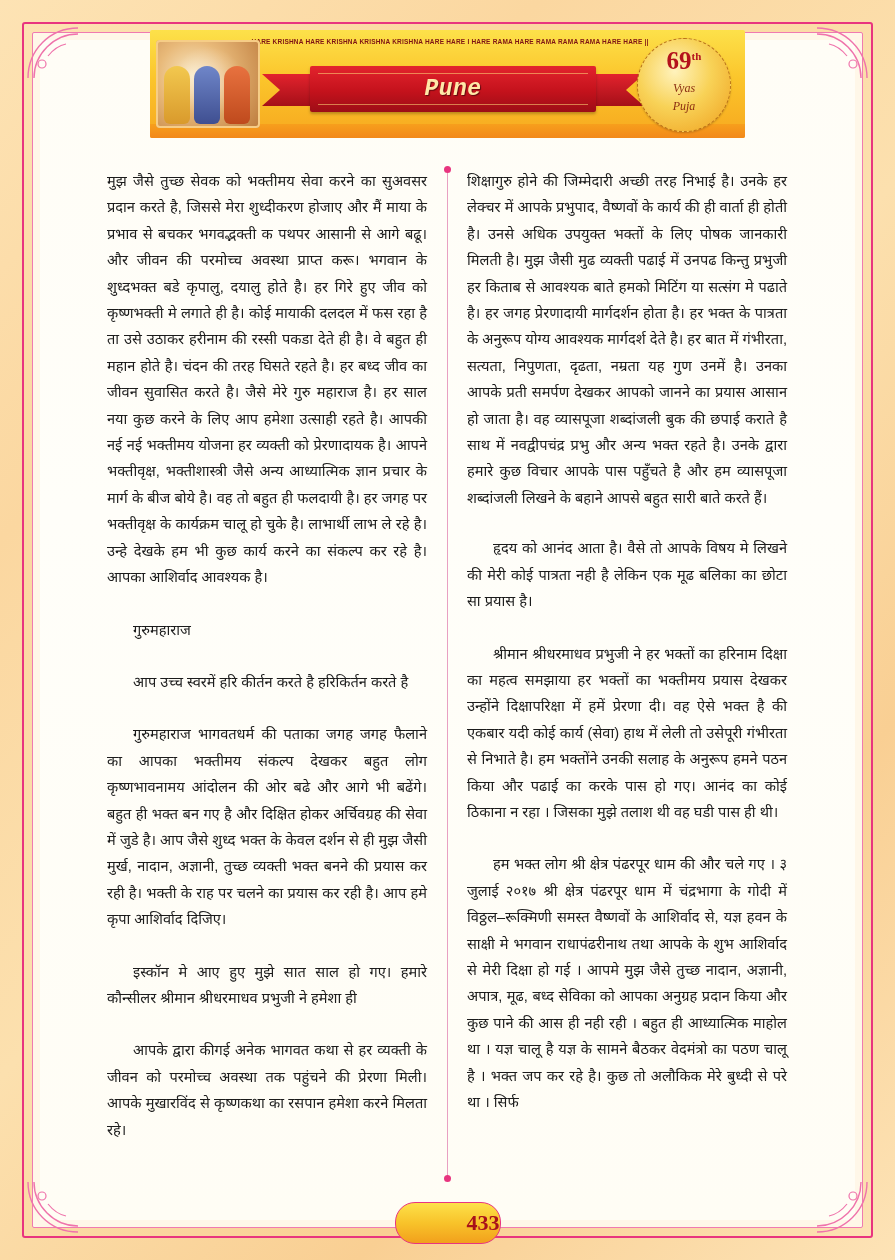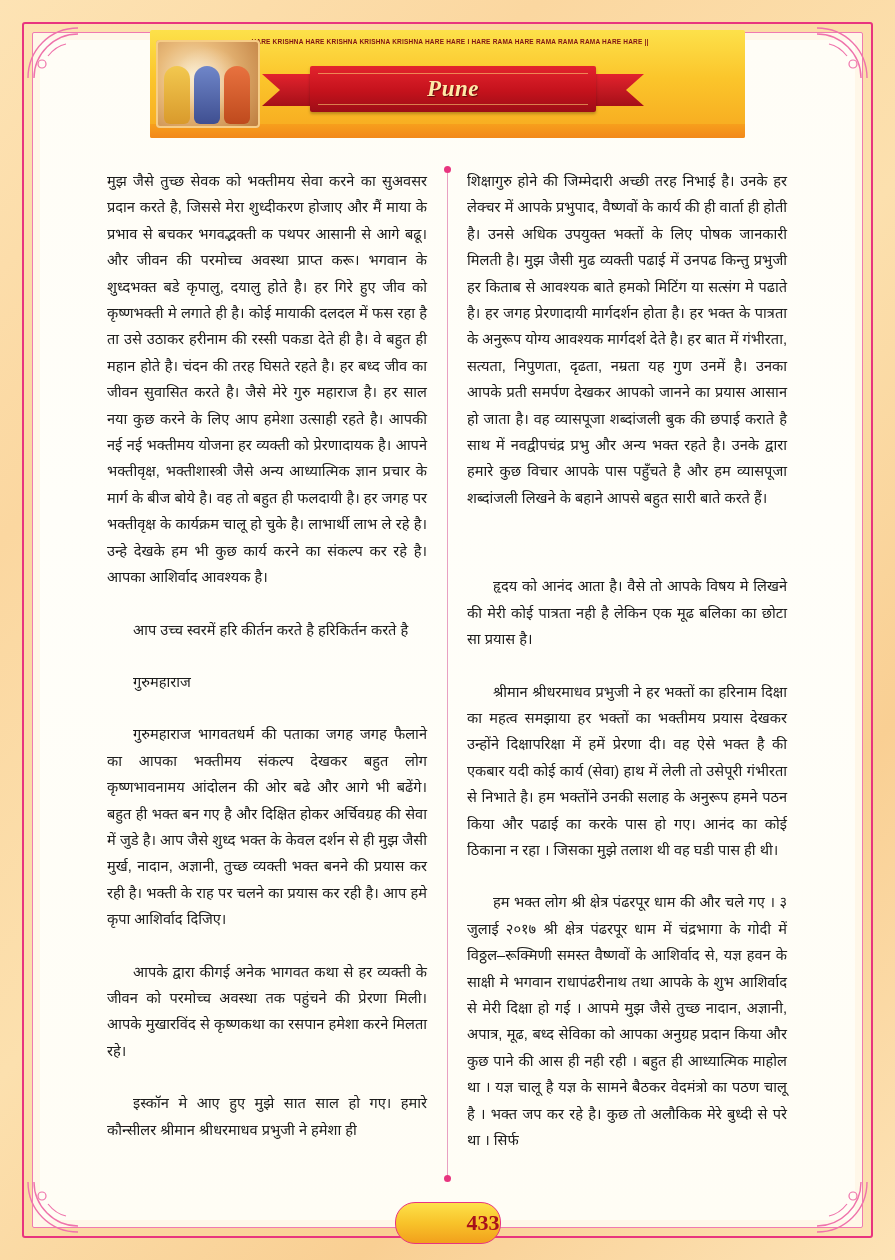--- a/index.html
+++ b/index.html
@@ -173,21 +173,21 @@
   .ribbon-tail.right { right: 0; clip-path: polygon(0 0, 100% 0, calc(100% - 18px) 50%, 100% 100%, 0 100%); }
   .ribbon-title {
     position: absolute;
     left: 48px;
     top: 6px;
     width: 286px;
     height: 46px;
     line-height: 46px;
     text-align: center;
     color: #ffe9a8;
-    font-family: Liberation Serif, serif;
+    font-family: Liberation Mono, monospace;
     font-weight: bold;
     font-style: italic;
     font-size: 23px;
     letter-spacing: 0.5px;
     text-shadow: 1px 1px 1px rgba(0,0,0,.5);
   }
   .seal {
     position: absolute;
     right: 14px;
     top: 8px;
@@ -341,37 +341,42 @@
       <div class="fig f3"></div>
     </div>
 
     <div class="ribbon">
       <div class="ribbon-tail left"></div>
       <div class="ribbon-tail right"></div>
       <div class="ribbon-band"></div>
       <div class="ribbon-title">Pune</div>
     </div>
 
+    <div class="seal">
+      <div class="seal-num"><span>69</span><sup>th</sup></div>
+      <div class="seal-l1">Vyas</div>
+      <div class="seal-l2">Puja</div>
+    </div>
   </div>
 
   <div class="columns">
     <div class="divider"></div>
 
     <div class="col left">
       <p>मुझ जैसे तुच्छ सेवक को भक्तीमय सेवा करने का सुअवसर प्रदान करते है, जिससे मेरा शुध्दीकरण होजाए और मैं माया के प्रभाव से बचकर भगवद्भक्ती क पथपर आसानी से आगे बढू। और जीवन की परमोच्च अवस्था प्राप्त करू। भगवान के शुध्दभक्त बडे कृपालु, दयालु होते है। हर गिरे हुए जीव को कृष्णभक्ती मे लगाते ही है। कोई मायाकी दलदल में फस रहा है ता उसे उठाकर हरीनाम की रस्सी पकडा देते ही है। वे बहुत ही महान होते है। चंदन की तरह घिसते रहते है। हर बध्द जीव का जीवन सुवासित करते है। जैसे मेरे गुरु महाराज है। हर साल नया कुछ करने के लिए आप हमेशा उत्साही रहते है। आपकी नई नई भक्तीमय योजना हर व्यक्ती को प्रेरणादायक है। आपने भक्तीवृक्ष, भक्तीशास्त्री जैसे अन्य आध्यात्मिक ज्ञान प्रचार के मार्ग के बीज बोये है। वह तो बहुत ही फलदायी है। हर जगह पर भक्तीवृक्ष के कार्यक्रम चालू हो चुके है। लाभार्थी लाभ ले रहे है। उन्हे देखके हम भी कुछ कार्य करने का संकल्प कर रहे है। आपका आशिर्वाद आवश्यक है।</p>
+      <p class="ind gap">गुरुमहाराज</p>
       <p class="ind gap">आप उच्च स्वरमें हरि कीर्तन करते है हरिकिर्तन करते है</p>
-      <p class="ind gap">गुरुमहाराज</p>
       <p class="ind gap">गुरुमहाराज भागवतधर्म की पताका जगह जगह फैलाने का आपका भक्तीमय संकल्प देखकर बहुत लोग कृष्णभावनामय आंदोलन की ओर बढे और आगे भी बढेंगे। बहुत ही भक्त बन गए है और दिक्षित होकर अर्चिवग्रह की सेवा में जुडे है। आप जैसे शुध्द भक्त के केवल दर्शन से ही मुझ जैसी मुर्ख, नादान, अज्ञानी, तुच्छ व्यक्ती भक्त बनने की प्रयास कर रही है। भक्ती के राह पर चलने का प्रयास कर रही है। आप हमे कृपा आशिर्वाद दिजिए।</p>
+      <p class="ind gap">इस्कॉन मे आए हुए मुझे सात साल हो गए। हमारे कौन्सीलर श्रीमान श्रीधरमाधव प्रभुजी ने हमेशा ही</p>
       <p class="ind gap">आपके द्वारा कीगई अनेक भागवत कथा से हर व्यक्ती के जीवन को परमोच्च अवस्था तक पहुंचने की प्रेरणा मिली। आपके मुखारविंद से कृष्णकथा का रसपान हमेशा करने मिलता रहे।</p>
-      <p class="ind gap">इस्कॉन मे आए हुए मुझे सात साल हो गए। हमारे कौन्सीलर श्रीमान श्रीधरमाधव प्रभुजी ने हमेशा ही</p>
     </div>
 
     <div class="col right">
       <p>शिक्षागुरु होने की जिम्मेदारी अच्छी तरह निभाई है। उनके हर लेक्चर में आपके प्रभुपाद, वैष्णवों के कार्य की ही वार्ता ही होती है। उनसे अधिक उपयुक्त भक्तों के लिए पोषक जानकारी मिलती है। मुझ जैसी मुढ व्यक्ती पढाई में उनपढ किन्तु प्रभुजी हर किताब से आवश्यक बाते हमको मिटिंग या सत्संग मे पढाते है। हर जगह प्रेरणादायी मार्गदर्शन होता है। हर भक्त के पात्रता के अनुरूप योग्य आवश्यक मार्गदर्श देते है। हर बात में गंभीरता, सत्यता, निपुणता, दृढता, नम्रता यह गुण उनमें है। उनका आपके प्रती समर्पण देखकर आपको जानने का प्रयास आसान हो जाता है। वह व्यासपूजा शब्दांजली बुक की छपाई कराते है साथ में नवद्वीपचंद्र प्रभु और अन्य भक्त रहते है। उनके द्वारा हमारे कुछ विचार आपके पास पहुँचते है और हम व्यासपूजा शब्दांजली लिखने के बहाने आपसे बहुत सारी बाते करते हैं।</p>
-      <p class="ind" style="margin-top:62px">हृदय को आनंद आता है। वैसे तो आपके विषय मे लिखने की मेरी कोई पात्रता नही है लेकिन एक मूढ बलिका का छोटा सा प्रयास है।</p>
+      <p class="ind" style="margin-top:24px">हृदय को आनंद आता है। वैसे तो आपके विषय मे लिखने की मेरी कोई पात्रता नही है लेकिन एक मूढ बलिका का छोटा सा प्रयास है।</p>
       <p class="ind gap">श्रीमान श्रीधरमाधव प्रभुजी ने हर भक्तों का हरिनाम दिक्षा का महत्व समझाया हर भक्तों का भक्तीमय प्रयास देखकर उन्होंने दिक्षापरिक्षा में हमें प्रेरणा दी। वह ऐसे भक्त है की एकबार यदी कोई कार्य (सेवा) हाथ में लेली तो उसेपूरी गंभीरता से निभाते है। हम भक्तोंने उनकी सलाह के अनुरूप हमने पठन किया और पढाई का करके पास हो गए। आनंद का कोई ठिकाना न रहा । जिसका मुझे तलाश थी वह घडी पास ही थी।</p>
       <p class="ind gap">हम भक्त लोग श्री क्षेत्र पंढरपूर धाम की और चले गए । ३ जुलाई २०१७   श्री क्षेत्र पंढरपूर धाम में चंद्रभागा के गोदी में विठ्ठल–रूक्मिणी समस्त वैष्णवों के आशिर्वाद से, यज्ञ हवन के साक्षी मे भगवान राधापंढरीनाथ तथा आपके के शुभ आशिर्वाद से मेरी दिक्षा हो गई । आपमे मुझ जैसे तुच्छ नादान, अज्ञानी, अपात्र, मूढ, बध्द सेविका को आपका अनुग्रह प्रदान किया और कुछ पाने की आस ही नही रही । बहुत ही आध्यात्मिक माहोल था । यज्ञ चालू है यज्ञ के सामने बैठकर वेदमंत्रो का पठण चालू है । भक्त जप कर रहे है। कुछ तो अलौकिक मेरे बुध्दी से परे था । सिर्फ</p>
     </div>
   </div>
 
   <div class="pagenum">433</div>
 
 </div>
 
 </body></html>

